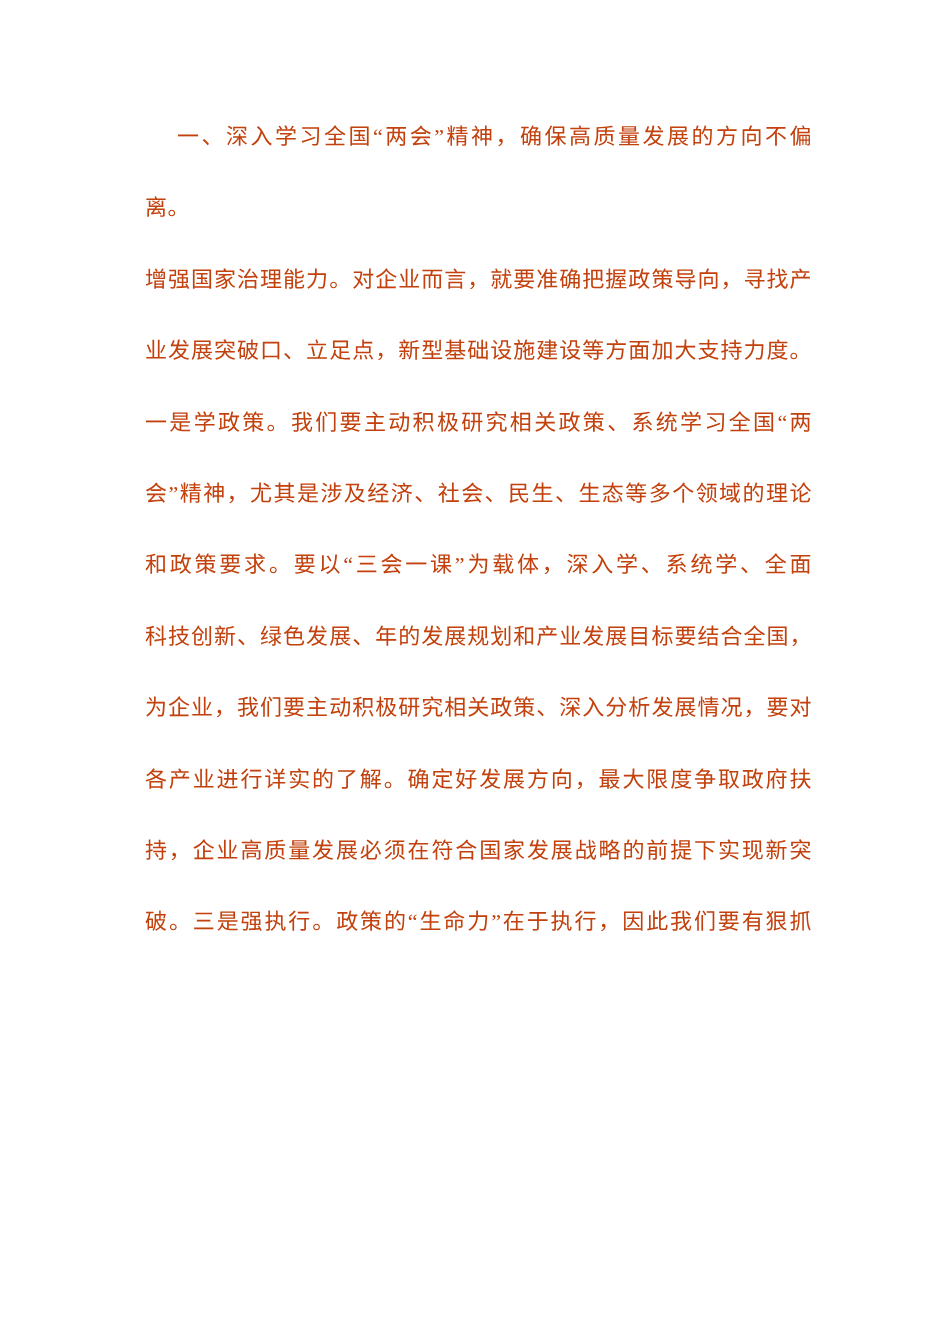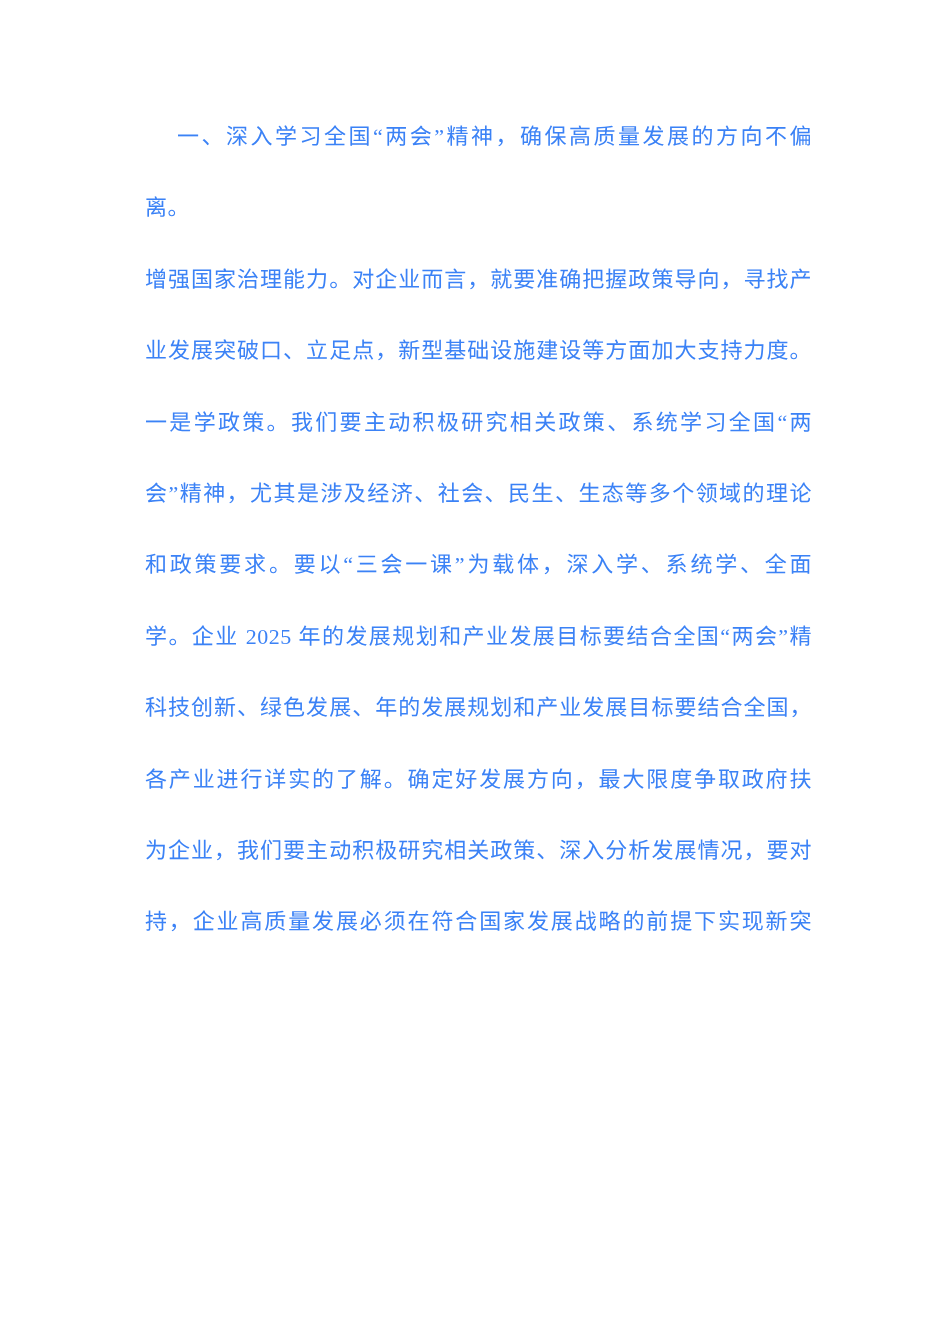--- a/index.html
+++ b/index.html
@@ -18,21 +18,21 @@
   .doc {
     position: absolute;
     left: 145px;
     top: 101px;
     width: 667px;
   }
   .line {
     font-size: 22px;
     line-height: 71.4px;
     height: 71.4px;
-    color: #3b82f6;
+    color: #c2410c;
     text-align: justify;
     letter-spacing: 0.5px;
     overflow: hidden;
   }
   .line.justify {
     text-align-last: justify;
   }
   .line.left-end {
     text-align: left;
     text-align-last: left;
@@ -46,19 +46,19 @@
 
 <div class="page">
   <div class="doc">
     <div class="line indent justify">一、深入学习全国“两会”精神，确保高质量发展的方向不偏</div>
     <div class="line left-end">离。</div>
     <div class="line justify">增强国家治理能力。对企业而言，就要准确把握政策导向，寻找产</div>
     <div class="line justify">业发展突破口、立足点，新型基础设施建设等方面加大支持力度。</div>
     <div class="line justify">一是学政策。我们要主动积极研究相关政策、系统学习全国“两</div>
     <div class="line justify">会”精神，尤其是涉及经济、社会、民生、生态等多个领域的理论</div>
     <div class="line justify">和政策要求。要以“三会一课”为载体，深入学、系统学、全面</div>
-    <div class="line justify">学。企业 2025 年的发展规划和产业发展目标要结合全国“两会”精</div>
     <div class="line justify">科技创新、绿色发展、年的发展规划和产业发展目标要结合全国，作</div>
+    <div class="line justify">为企业，我们要主动积极研究相关政策、深入分析发展情况，要对</div>
     <div class="line justify">各产业进行详实的了解。确定好发展方向，最大限度争取政府扶</div>
-    <div class="line justify">为企业，我们要主动积极研究相关政策、深入分析发展情况，要对</div>
     <div class="line justify">持，企业高质量发展必须在符合国家发展战略的前提下实现新突</div>
+    <div class="line justify">破。三是强执行。政策的“生命力”在于执行，因此我们要有狠抓</div>
   </div>
 </div>
 
 </body></html>

